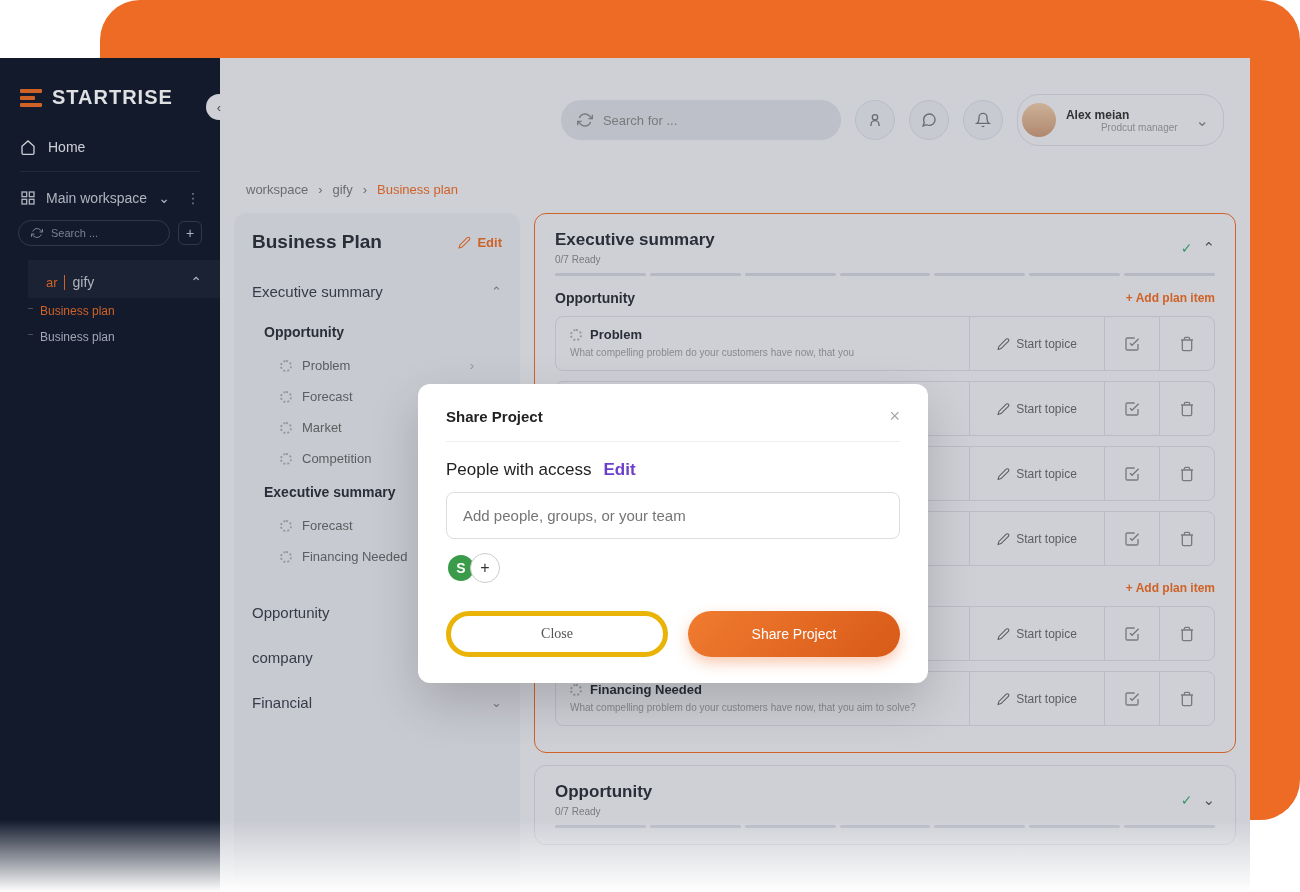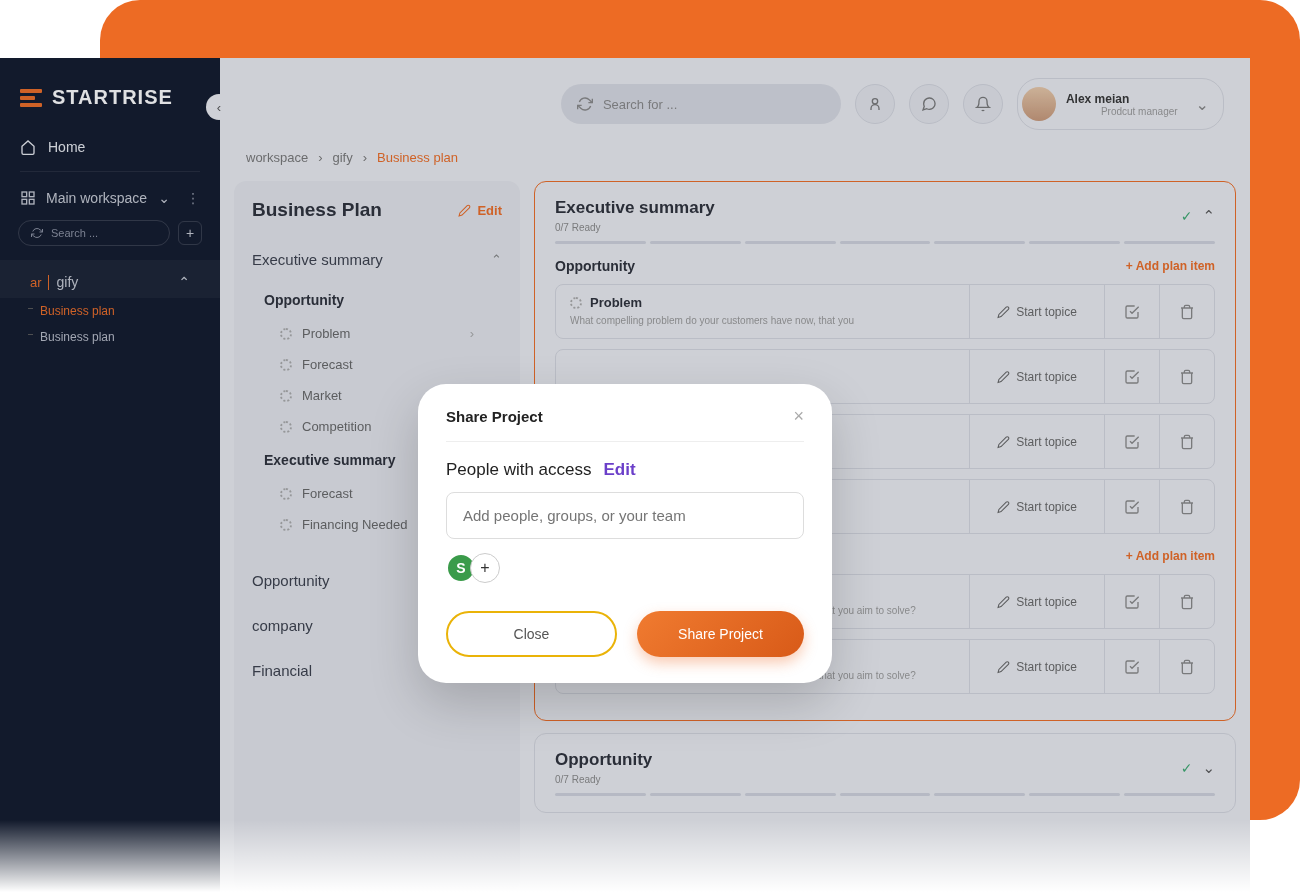--- a/index.html
+++ b/index.html
@@ -22,32 +22,32 @@
 .nav-divider { border-top: 1px solid rgba(255,255,255,0.08); margin: 4px 20px; }
 
 .ws-header { display: flex; align-items: center; gap: 10px; padding: 14px 20px; font-size: 14px; }
 .ws-header .chev { margin-left: auto; }
 .ws-header .dots { margin-left: 6px; color: #8a90a0; }
 
 .search-row { display: flex; align-items: center; gap: 8px; padding: 0 18px; }
 .search-pill { flex: 1; display: flex; align-items: center; gap: 8px; border: 1px solid rgba(255,255,255,0.15); border-radius: 18px; padding: 6px 12px; font-size: 11px; color: #8a90a0; }
 .add-btn { width: 24px; height: 24px; border: 1px solid rgba(255,255,255,0.15); border-radius: 6px; display: flex; align-items: center; justify-content: center; font-size: 14px; color: #c7cbd4; }
 
-.project-row { display: flex; align-items: center; padding: 14px 30px 8px; font-size: 14px; margin-top: 14px; background: rgba(255,255,255,0.04); }
+.project-row { display: flex; align-items: center; padding: 14px 18px 8px; font-size: 14px; margin-top: 14px; background: rgba(255,255,255,0.04); margin-left: 28px; }
 .project-row .ar { color: #ed6b24; font-size: 13px; margin-right: 8px; border-right: 1px solid #ed6b24; padding-right: 6px; }
 .project-row .chev { margin-left: auto; }
 
 .project-children { padding-left: 40px; }
 .project-child { font-size: 12px; padding: 6px 0; color: #b8bcc8; position: relative; }
 .project-child.active { color: #ed6b24; }
 .project-child::before { content: ''; position: absolute; left: -12px; top: 10px; width: 5px; height: 1px; background: #555; }
 
 
 .main { flex: 1; display: flex; flex-direction: column; overflow: hidden; }
-.topbar { display: flex; align-items: center; padding: 20px 26px; gap: 14px; }
+.topbar { display: flex; align-items: center; padding: 36px 26px; gap: 14px; }
 .spacer { flex: 1; }
 .search-bar { width: 280px; height: 40px; background: #d8dae2; border-radius: 22px; display: flex; align-items: center; gap: 10px; padding: 0 16px; color: #888; font-size: 13px; }
 .round-btn { width: 40px; height: 40px; border-radius: 50%; background: #e4e6ec; border: 1px solid #d4d6de; display: flex; align-items: center; justify-content: center; color: #777; }
 .user-chip { height: 52px; border-radius: 22px; border: 1px solid #d4d6de; display: flex; align-items: center; gap: 10px; padding: 0 14px 0 4px; }
 .avatar { width: 34px; height: 34px; border-radius: 50%; background: linear-gradient(#e8c8a8,#c89878); }
 .user-name { font-size: 12px; font-weight: 600; color: #333; }
 .user-role { font-size: 10px; color: #999; margin-left: 35px; }
 
 .breadcrumb { display: flex; align-items: center; gap: 10px; padding: 0 26px 16px; font-size: 13px; color: #777; }
 .breadcrumb .active { color: #ed6b24; }
@@ -84,34 +84,34 @@
 
 .plan-row { display: flex; align-items: stretch; border: 1px solid #d4d6de; border-radius: 8px; margin-bottom: 10px; overflow: hidden; }
 .plan-body { flex: 1; padding: 10px 14px; }
 .plan-body .pt { display: flex; align-items: center; gap: 8px; font-size: 13px; font-weight: 600; color: #2b2e38; }
 .plan-body .pd { font-size: 10px; color: #999; margin-top: 4px; line-height: 1.4; }
 .plan-action { width: 135px; border-left: 1px solid #d4d6de; display: flex; align-items: center; justify-content: center; gap: 6px; font-size: 12px; color: #666; }
 .plan-icon { width: 55px; border-left: 1px solid #d4d6de; display: flex; align-items: center; justify-content: center; color: #888; }
 
 
 .overlay { position: absolute; inset: 0; background: rgba(40,46,60,0.15); }
-.modal { position: absolute; top: 326px; left: 418px; width: 414px; background: #fff; border-radius: 28px; box-shadow: 0 20px 50px rgba(0,0,0,0.18); padding: 22px 28px 26px; }
+.modal { position: absolute; top: 326px; left: 418px; width: 510px; background: #fff; border-radius: 12px; box-shadow: 0 20px 50px rgba(0,0,0,0.18); padding: 22px 28px 26px; }
 .modal-head { display: flex; justify-content: space-between; align-items: center; border-bottom: 1px solid #eee; padding-bottom: 14px; margin-bottom: 18px; }
 .modal-title { font-size: 15px; font-weight: 700; color: #222; }
 .modal-close { color: #aaa; font-size: 18px; }
 .access-row { display: flex; align-items: center; gap: 12px; margin-bottom: 12px; }
 .access-label { font-size: 17px; font-weight: 400; color: #222; }
 .access-edit { font-size: 17px; font-weight: 600; color: #6b3fc9; }
 .modal-input { width: 100%; border: 1px solid #ddd; border-radius: 8px; padding: 14px 16px; font-size: 15px; color: #888; margin-bottom: 14px; }
 .people-row { display: flex; gap: -6px; margin-bottom: 28px; }
 .person-badge { width: 30px; height: 30px; border-radius: 50%; background: #3a9b4a; color: #fff; display: flex; align-items: center; justify-content: center; font-weight: 700; font-size: 14px; border: 2px solid #fff; }
 .person-add { width: 30px; height: 30px; border-radius: 50%; border: 1px solid #ccc; display: flex; align-items: center; justify-content: center; margin-left: -6px; background: #fff; font-size: 16px; color: #333; }
 .modal-actions { display: flex; gap: 20px; }
 .btn { flex: 1; height: 46px; border-radius: 24px; display: flex; align-items: center; justify-content: center; font-size: 14px; font-weight: 500; }
-.btn-secondary { border: 2px solid #eab308; color: #555; }
+.btn-secondary { border: 5px solid #eab308; color: #555; font-family: Liberation Serif, serif; }
 .btn-primary { background: linear-gradient(135deg, #f07b30, #d85a18); color: #fff; box-shadow: 0 6px 14px rgba(237,107,36,0.35); }
 
 .svg-ico { width: 16px; height: 16px; }
 </style>
 </head>
 <body>
 
 <div class="orange-bg"></div>
 
 <div class="app-window">

